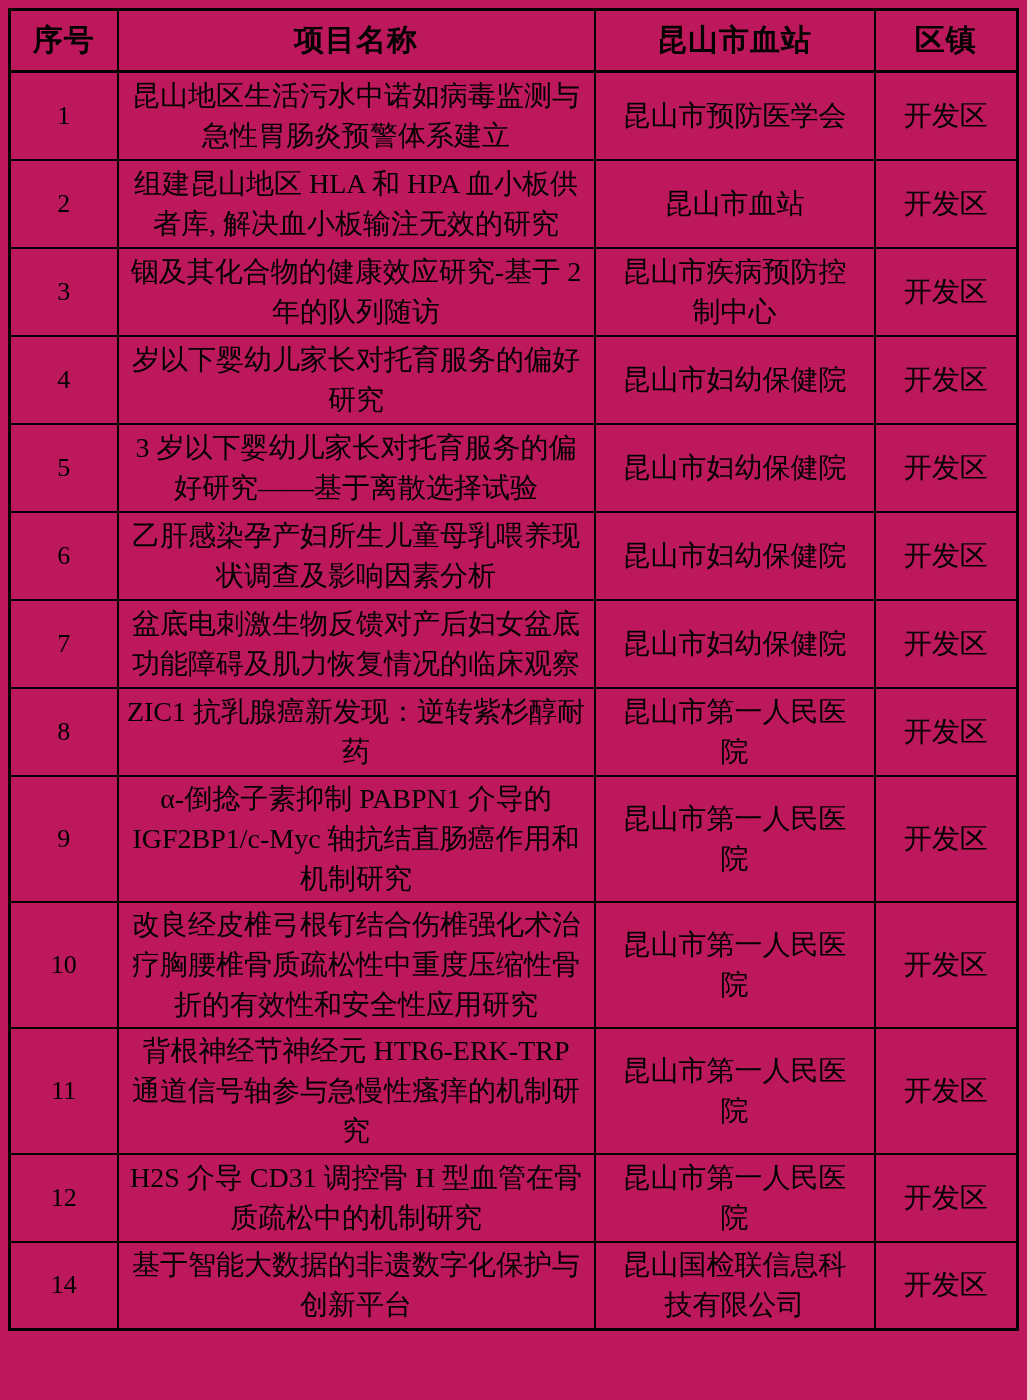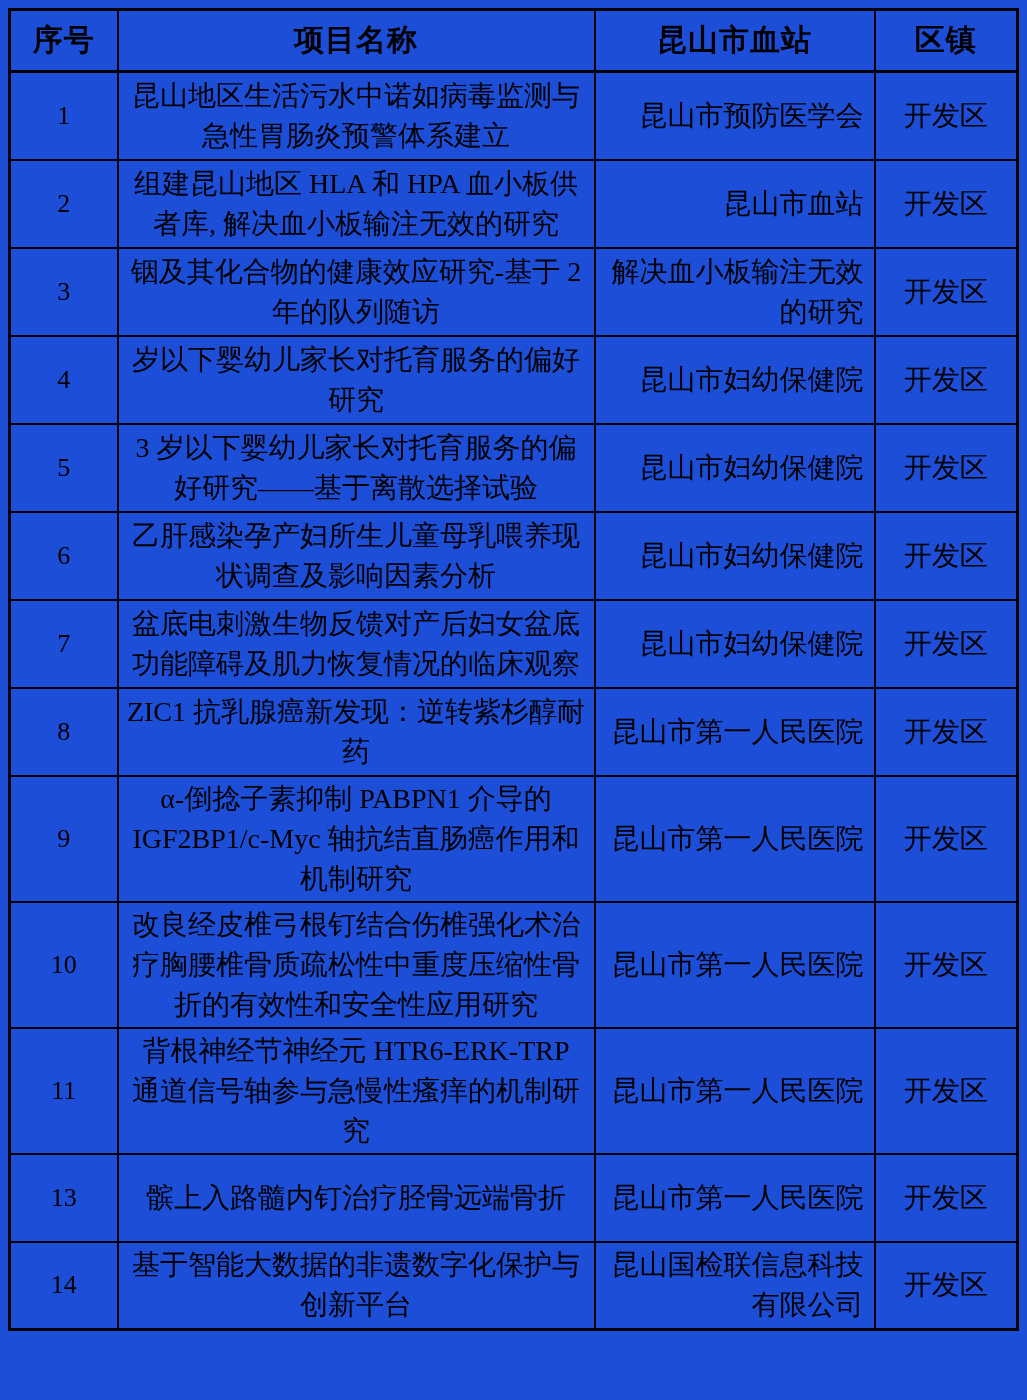--- a/index.html
+++ b/index.html
@@ -8,21 +8,21 @@
     background: #ffffff;
     color: #000000;
     font-family: "Liberation Serif", "DejaVu Serif", serif;
   }
   .page {
     position: relative;
     width: 1027px;
     height: 1400px;
     box-sizing: border-box;
     padding: 8px 10px 7px 8px;
-    background: #1d4ed8;
+    background: #be185d;
     overflow: hidden;
   }
   table.doc-table {
     border-collapse: collapse;
     table-layout: fixed;
     width: 1008px;
     border: 3px solid #000000;
   }
   .doc-table th,
   .doc-table td {
@@ -45,21 +45,21 @@
   }
   .doc-table td {
     font-size: 28px;
     line-height: 40px;
   }
   .doc-table td.col-no {
     font-size: 26px;
     font-family: "Liberation Serif", "DejaVu Serif", serif;
   }
   .doc-table td.col-project { padding: 2px 8px; margin-left: 16px; }
-  .doc-table td.col-unit    { padding: 2px 10px; text-align: right; }
+  .doc-table td.col-unit    { padding: 2px 16px; }
   .doc-table td.col-district{ padding: 2px 6px; }
 </style>
 </head>
 <body>
 
 <div class="page">
   <table class="doc-table">
     <colgroup>
       <col style="width:108px">
       <col style="width:477px">
@@ -85,21 +85,21 @@
   <tr>
     <td class="col-no">2</td>
     <td class="col-project">组建昆山地区 HLA 和 HPA 血小板供者库, 解决血小板输注无效的研究</td>
     <td class="col-unit">昆山市血站</td>
     <td class="col-district">开发区</td>
   </tr>
 
   <tr>
     <td class="col-no">3</td>
     <td class="col-project">铟及其化合物的健康效应研究-基于 2 年的队列随访</td>
-    <td class="col-unit">解决血小板输注无效的研究</td>
+    <td class="col-unit">昆山市疾病预防控制中心</td>
     <td class="col-district">开发区</td>
   </tr>
 
   <tr>
     <td class="col-no">4</td>
     <td class="col-project">岁以下婴幼儿家长对托育服务的偏好研究</td>
     <td class="col-unit">昆山市妇幼保健院</td>
     <td class="col-district">开发区</td>
   </tr>
 
@@ -145,27 +145,27 @@
     <td class="col-district">开发区</td>
   </tr>
 
   <tr>
     <td class="col-no">11</td>
     <td class="col-project">背根神经节神经元 HTR6-ERK-TRP 通道信号轴参与急慢性瘙痒的机制研究</td>
     <td class="col-unit">昆山市第一人民医院</td>
     <td class="col-district">开发区</td>
   </tr>
 
-
   <tr>
-    <td class="col-no">13</td>
-    <td class="col-project">髌上入路髓内钉治疗胫骨远端骨折</td>
+    <td class="col-no">12</td>
+    <td class="col-project">H2S 介导 CD31 调控骨 H 型血管在骨质疏松中的机制研究</td>
     <td class="col-unit">昆山市第一人民医院</td>
     <td class="col-district">开发区</td>
   </tr>
+
 
   <tr>
     <td class="col-no">14</td>
     <td class="col-project">基于智能大数据的非遗数字化保护与创新平台</td>
     <td class="col-unit">昆山国检联信息科技有限公司</td>
     <td class="col-district">开发区</td>
   </tr>
 </tbody>
   </table>
 </div>

